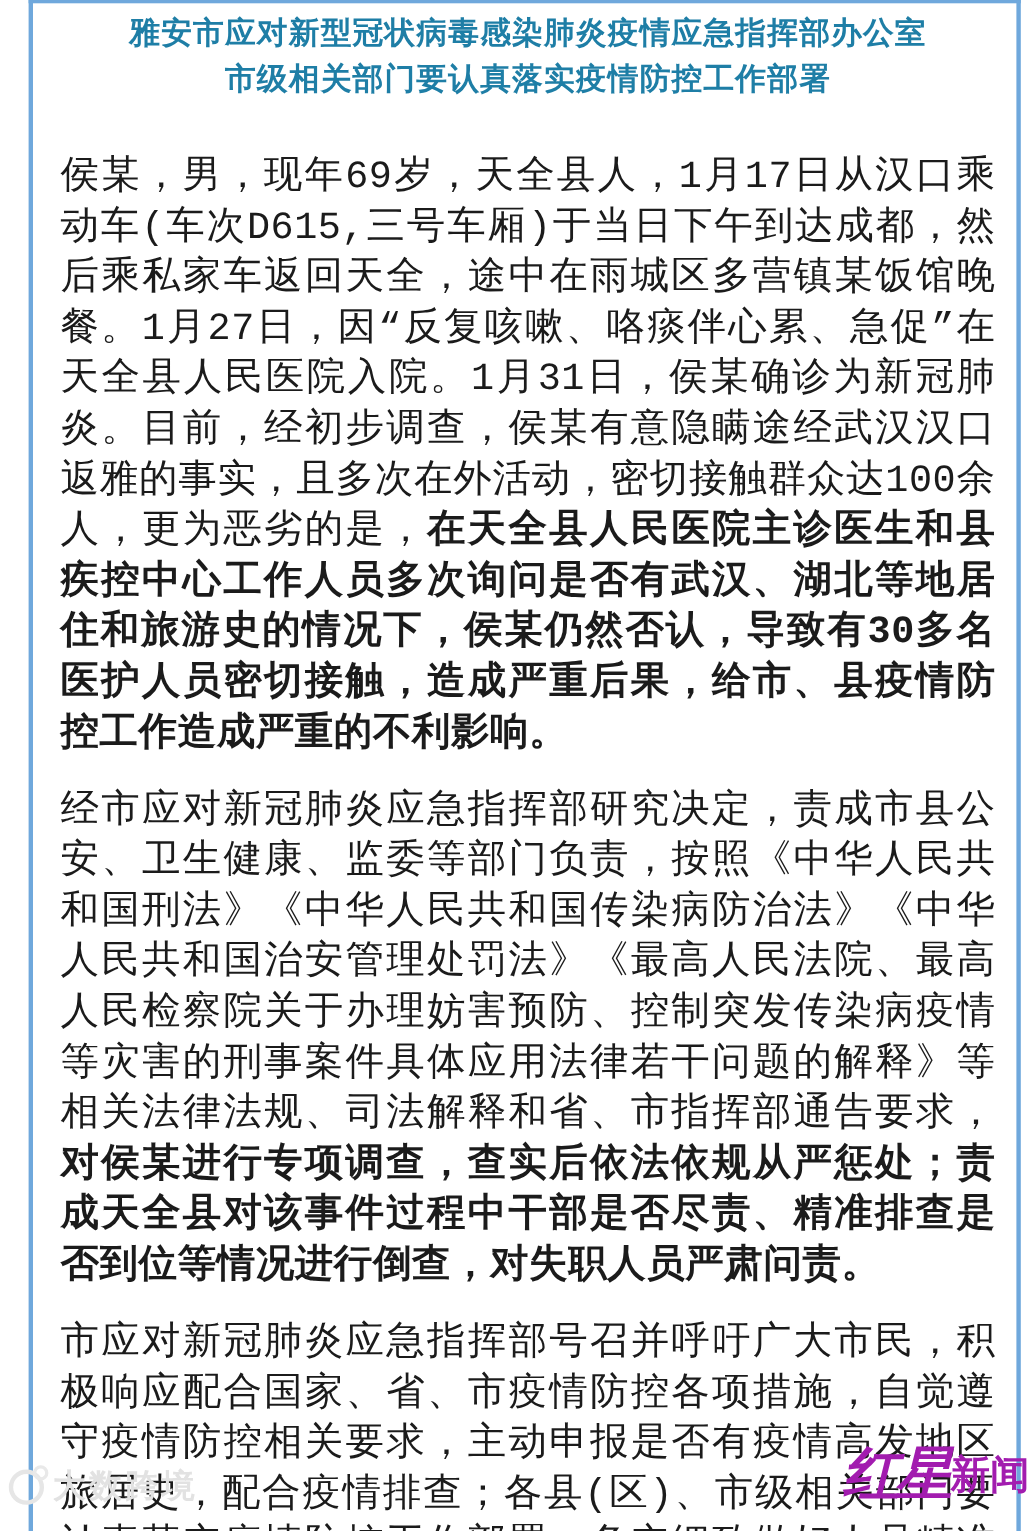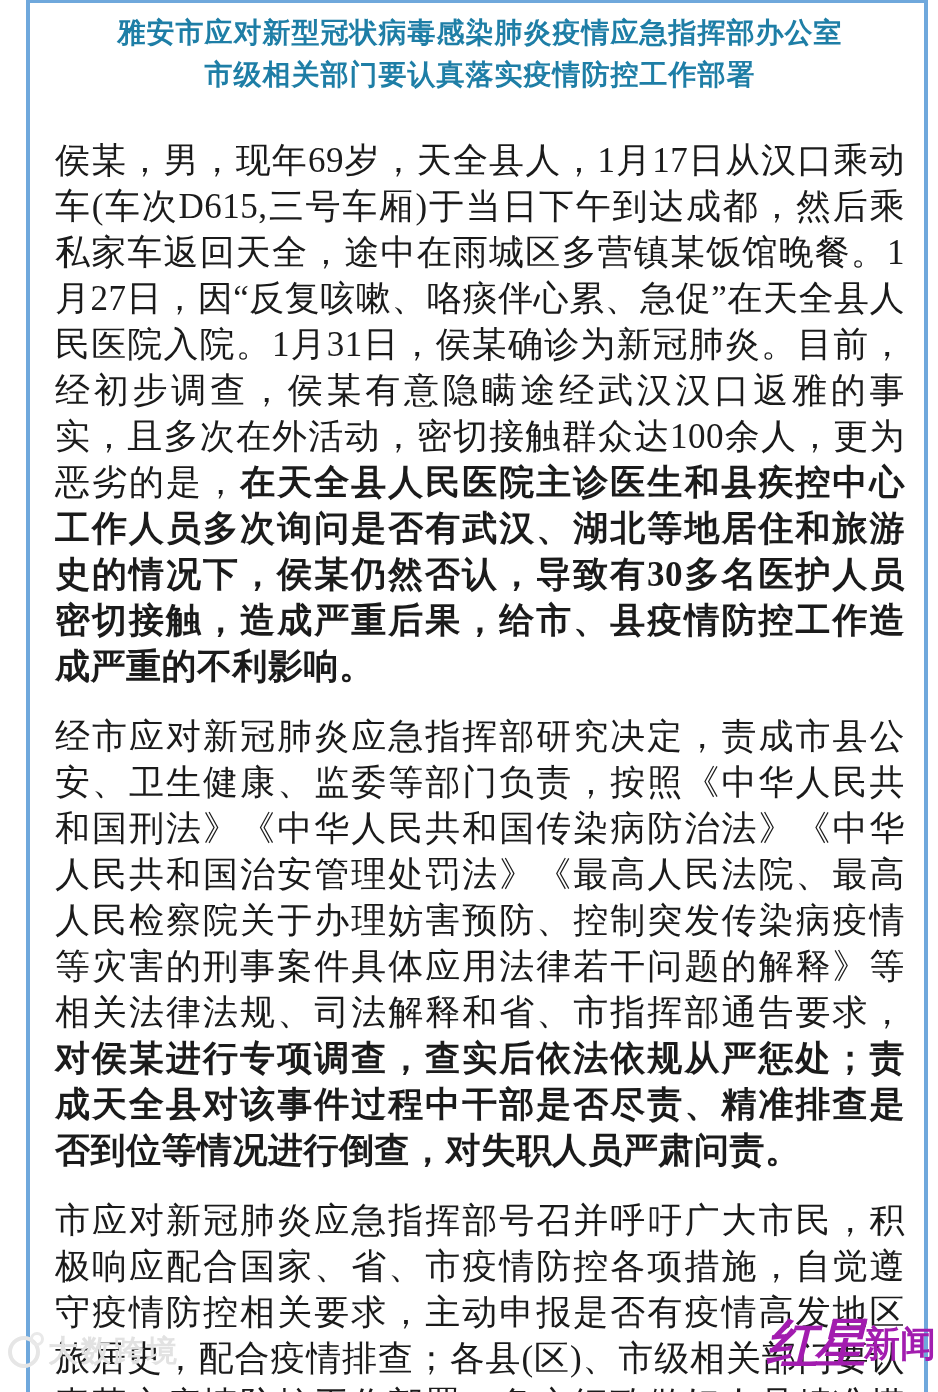--- a/index.html
+++ b/index.html
@@ -2,21 +2,21 @@
 <html><head>
 <meta charset="utf-8">
 <style>
   html, body { margin: 0; padding: 0; background: #ffffff; }
   .page {
     position: relative;
     width: 938px;
     height: 1392px;
     background: #ffffff;
     overflow: hidden;
-    font-family: Liberation Serif, serif;
+    font-family: Liberation Mono, monospace;
   }
   
   .frame-top   { position: absolute; left: 26px; top: 0;    width: 902px; height: 3px;  background: #6fa8dc; }
   .frame-left  { position: absolute; left: 26px; top: 0;    width: 4px;  height: 1392px; background: #6fa8dc; }
   .frame-right { position: absolute; left: 924px; top: 0;   width: 4px;  height: 1392px; background: #6fa8dc; }
 
   .doc {
     position: absolute;
     left: 55px;
     top: 12px;

